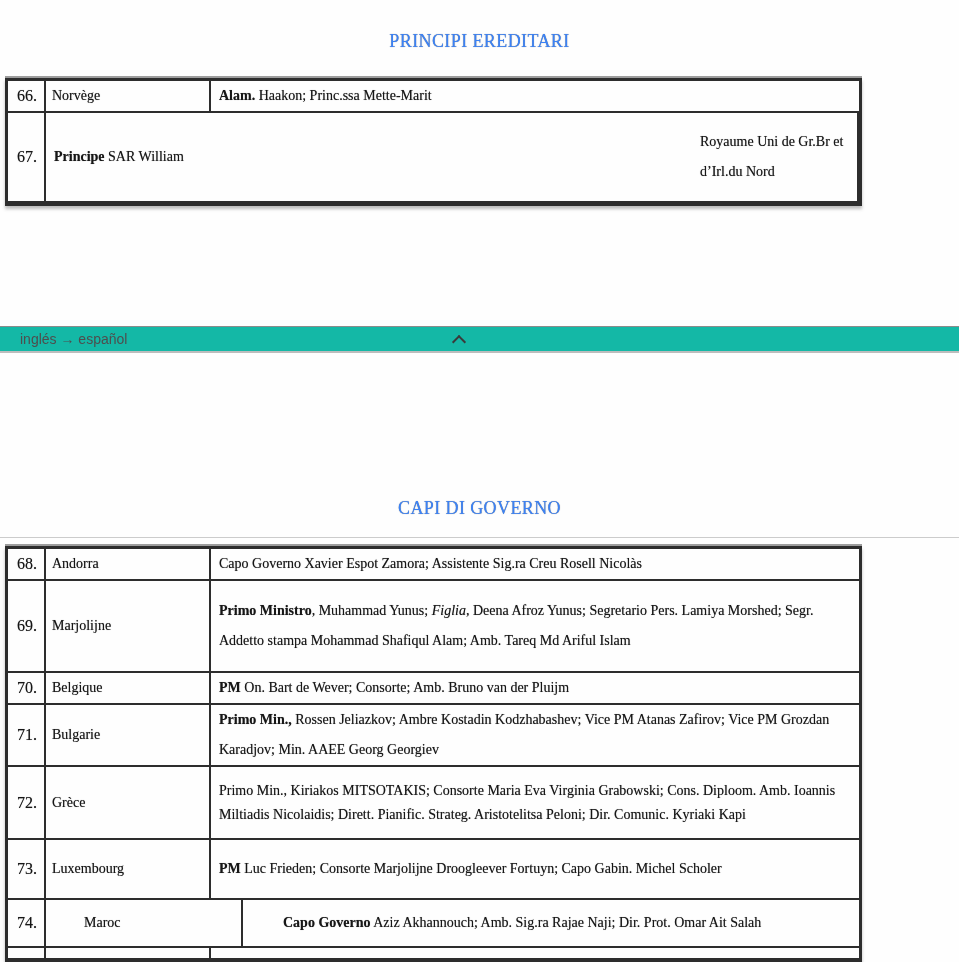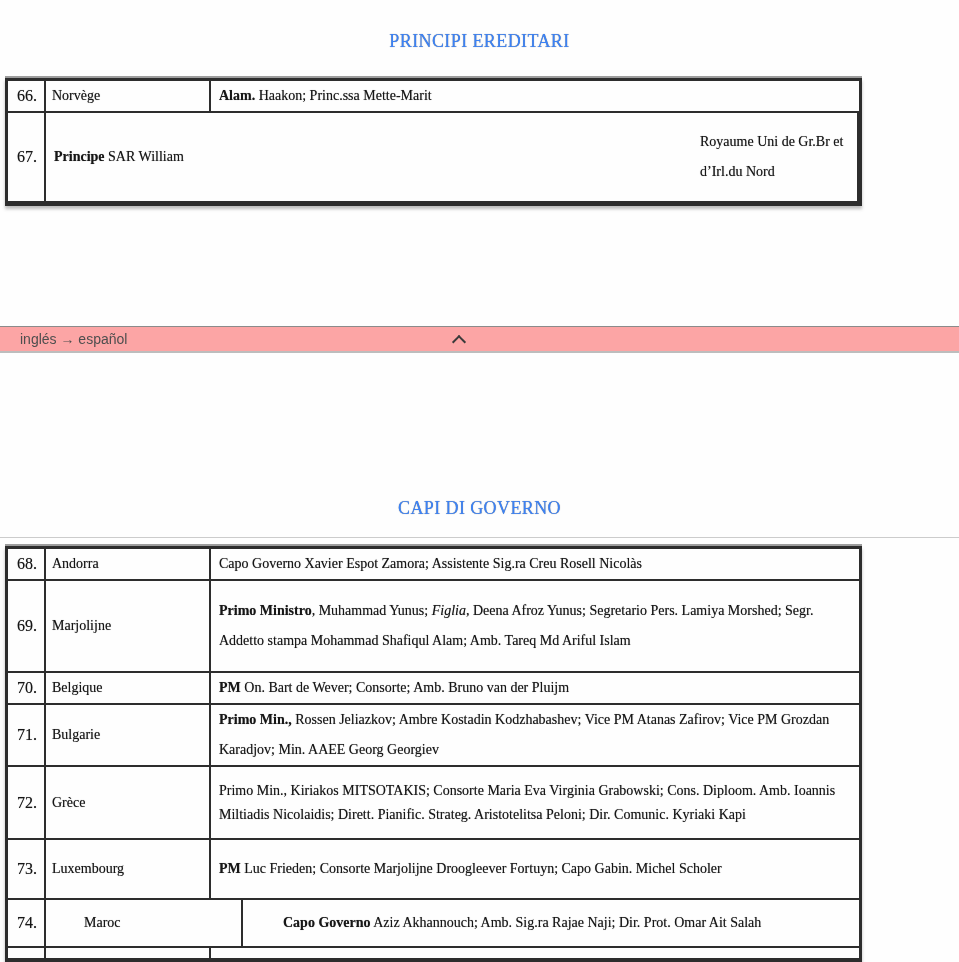--- a/index.html
+++ b/index.html
@@ -70,21 +70,21 @@
   #table-2 .t-row.partial{min-height:12px;}
 
   .scan-artifact{
     position:absolute;left:0;width:959px;height:1px;
     background:#cccccc;top:537px;
   }
 
   
   .translate-bar{
     position:absolute;left:0;top:326px;width:959px;height:24px;
-    background:#fca5a5;
+    background:#14b8a6;
     border-top:1px solid #8b8b8b;
     border-bottom:2px solid #bdbdbd;
     box-sizing:content-box;
   }
   .translate-label{
     position:absolute;left:20px;top:0;height:24px;line-height:24px;
     font-family:"Liberation Sans","DejaVu Sans",sans-serif;
     font-size:14px;color:#4e4e4e;
   }
   .bar-handle{

